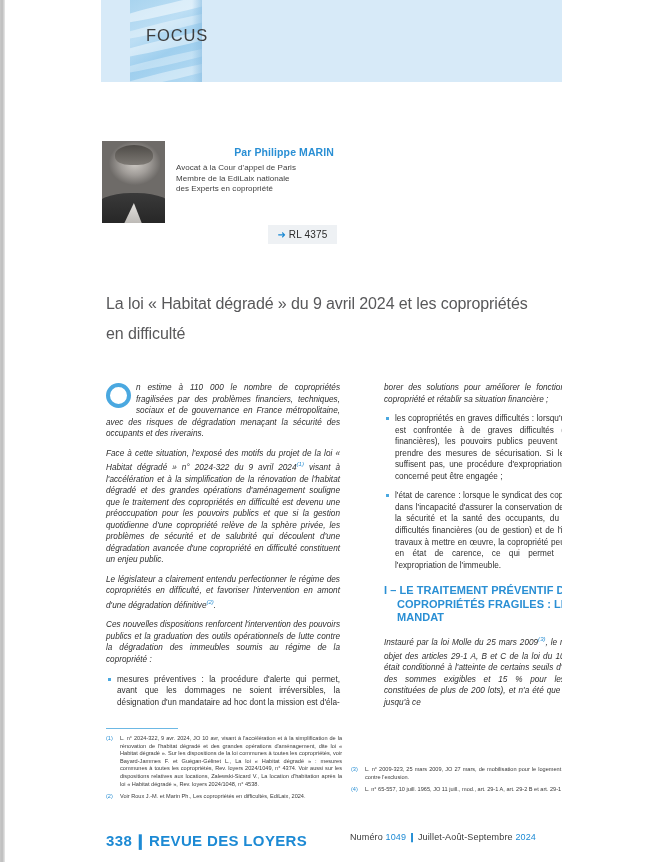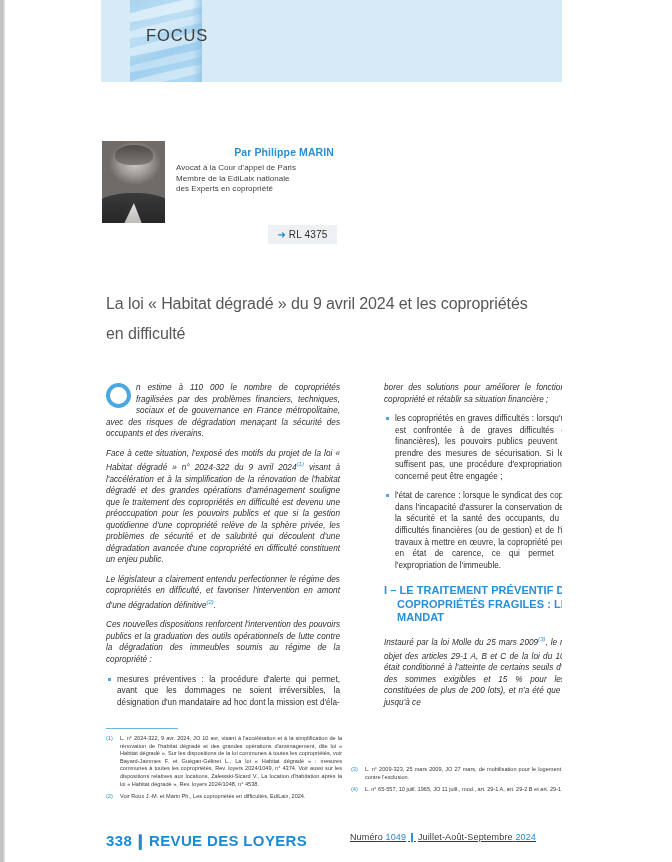--- a/index.html
+++ b/index.html
@@ -247,21 +247,20 @@
     color: #1d8ad4;
   }
   #footer-left .sep { color: #1d8ad4; margin: 0 2px; }
   #footer-left .rev { color: #1d8ad4; }
   #footer-right {
     position: absolute;
     right: 26px; top: 832px;
     font-size: 9px;
     color: #3a3a3a;
     letter-spacing: 0.15px;
-    text-decoration: underline;
   }
   #footer-right .num { color: #1d8ad4; }
   #footer-right .sep { color: #1d8ad4; font-weight: 700; margin: 0 2px; }
   #footer-right .yr { color: #1d8ad4; }
 </style>
 </head>
 <body>
 
 <div id="page">
 

